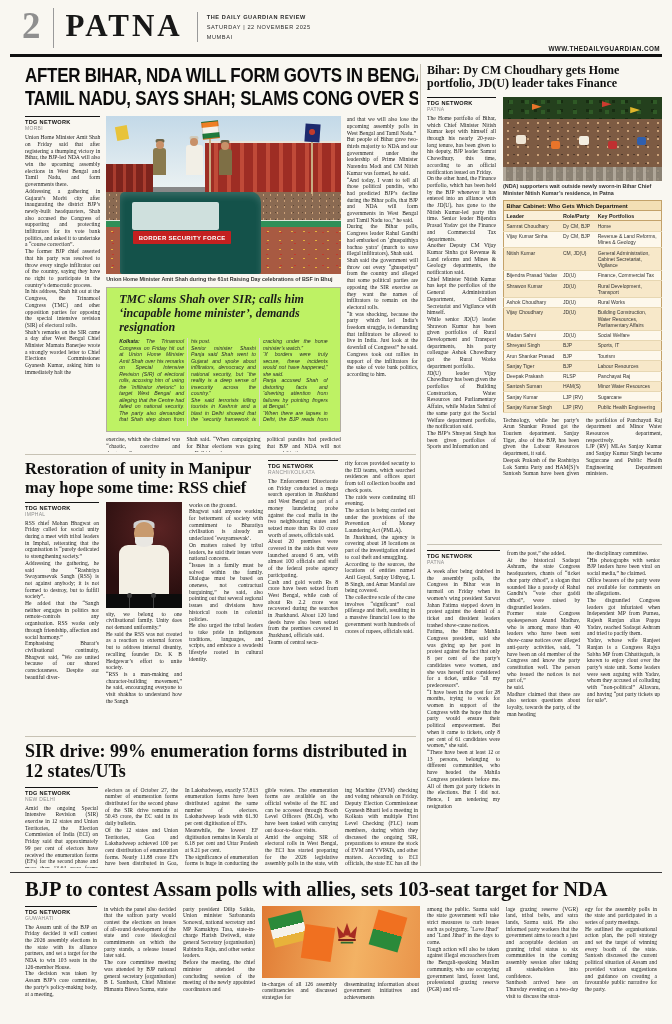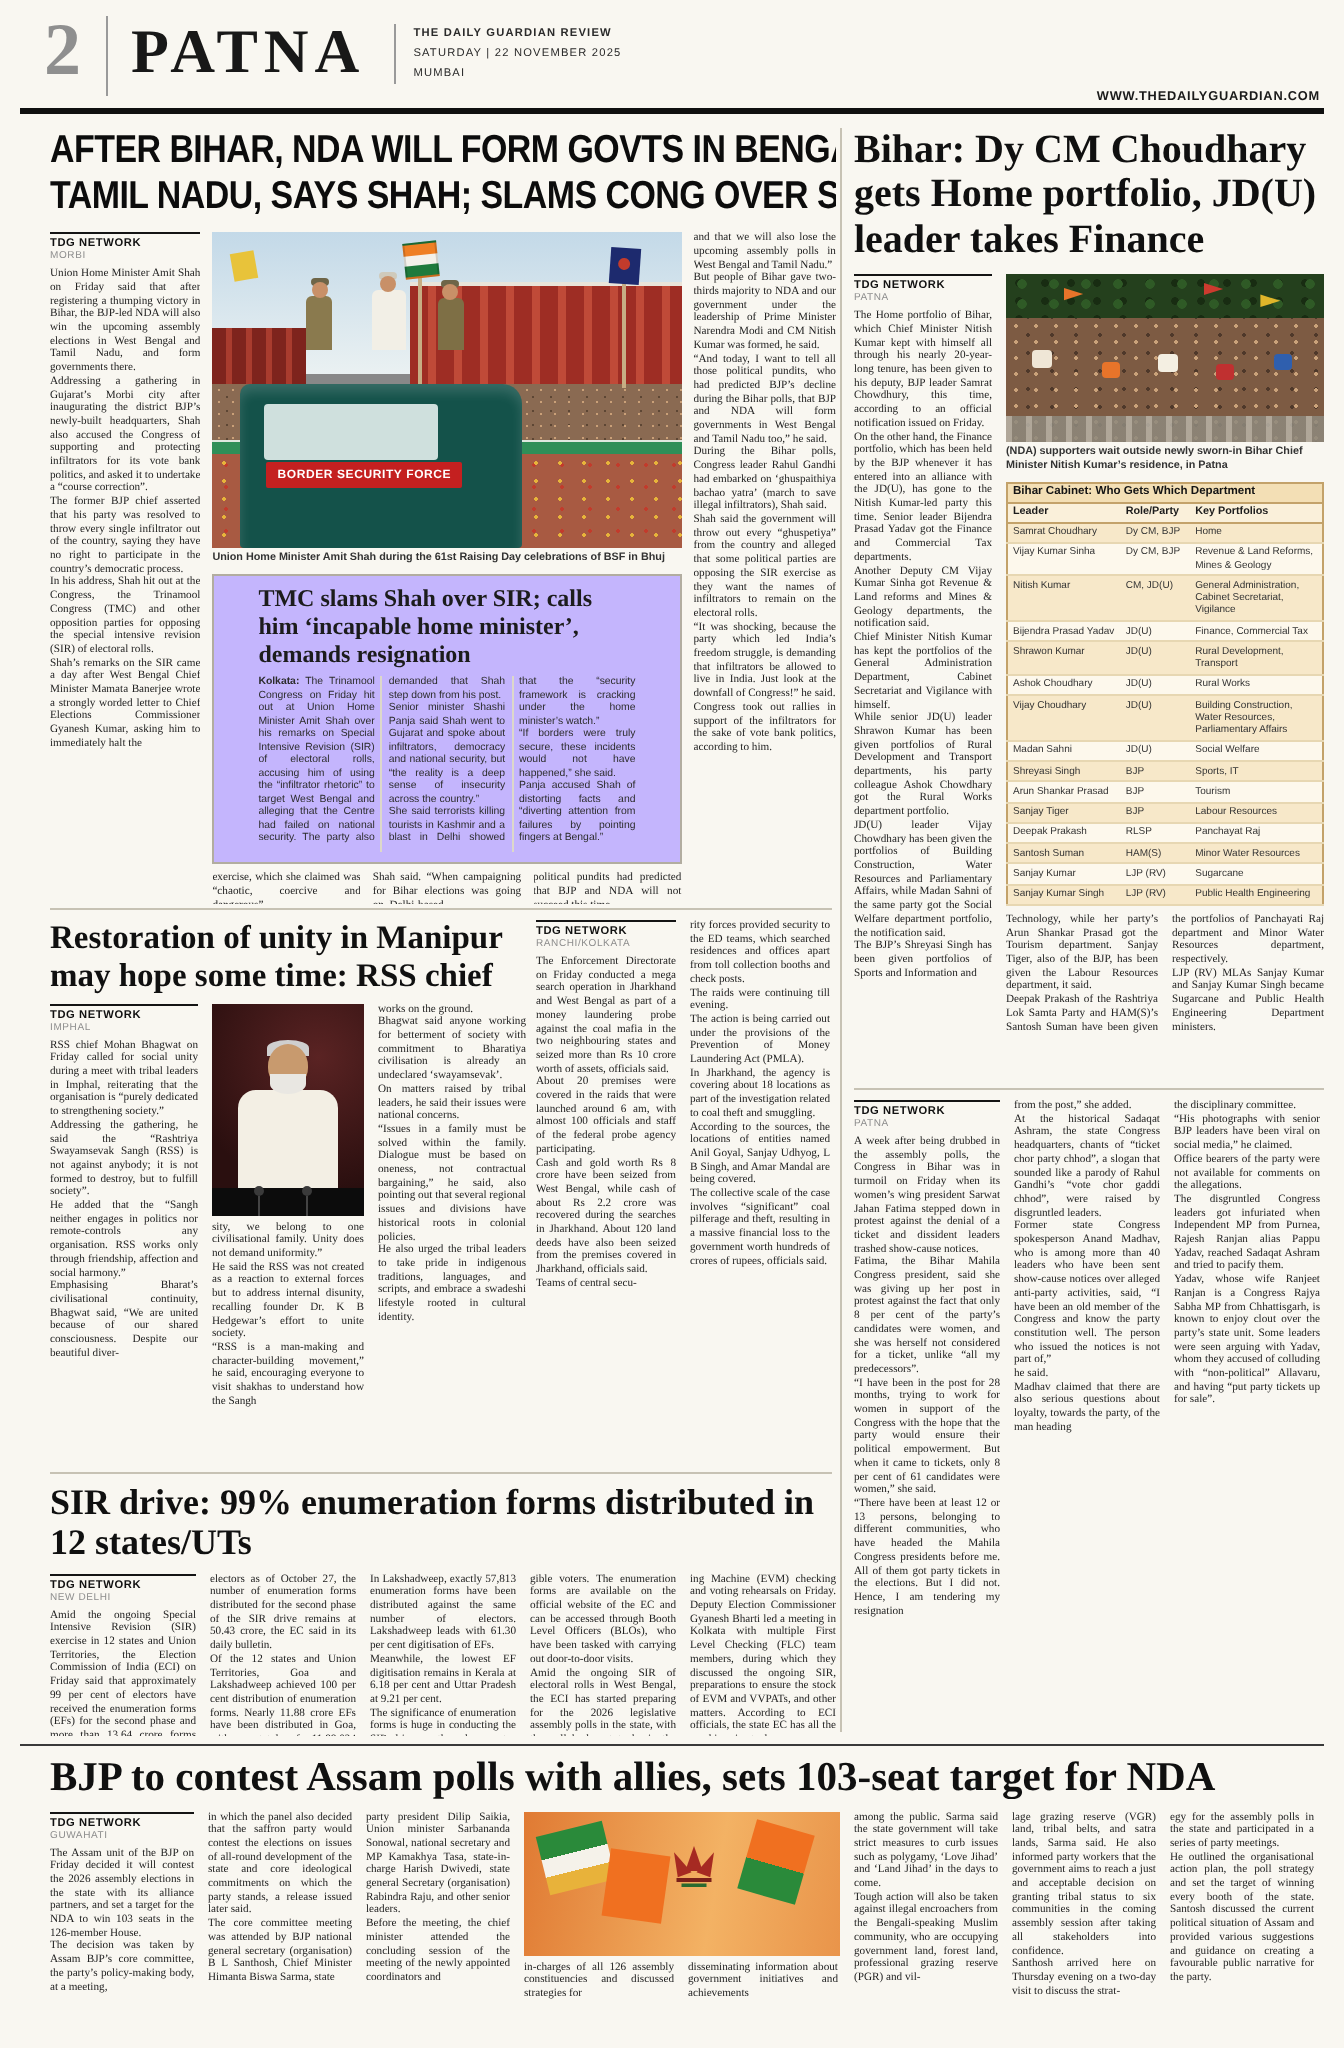--- a/index.html
+++ b/index.html
@@ -29,21 +29,21 @@
   .byline .net{display:block;font-size:5.6px;font-weight:700;letter-spacing:.3px;color:#111;}
   .byline .loc{display:block;font-size:5px;color:#8d8d8d;letter-spacing:.3px;}
   .caption{font-family:"Liberation Sans",sans-serif;font-size:5.4px;font-weight:700;
            line-height:1.25;color:#333;margin-top:2px;}
   .serif-head{font-family:"Liberation Serif",serif;font-weight:700;color:#101010;}
 
   
   .cond-line{font-family:"Liberation Sans",sans-serif;font-weight:700;font-size:19.5px;line-height:1.16;
              white-space:nowrap;transform:scaleX(.87);transform-origin:0 50%;letter-spacing:-.3px;color:#0c0c0c;}
   .top-cols{display:flex;gap:6px;margin-top:7px;}
-  .tmc-box{border:1px solid #b2ada0;background:#c4b5fd;padding:5px 22px;margin-top:4px;}
+  .tmc-box{border:1px solid #b2ada0;background:#bef264;padding:5px 12px;margin-top:4px;font-style:italic;}
   .tmc-box h3{margin:0 0 4px 0;font-size:12px;line-height:1.15;font-weight:700;font-family:"Liberation Serif",serif;}
   .tmc-body{columns:3;column-gap:7px;column-rule:1px solid #ddd8ca;height:88px;
             font-family:"Liberation Sans",sans-serif;font-size:5.2px;line-height:1.25;
             text-align:justify;white-space:pre-line;overflow:hidden;color:#2c2c2c;}
   .underrow{display:flex;gap:6px;margin-top:4px;}
   .underrow>div{flex:1;height:30px;}
 
   
   .cab-table{width:159px;border-collapse:collapse;font-family:"Liberation Sans",sans-serif;
              border:1px solid #c3a26a;background:#fdf8ec;margin-top:4px;}
@@ -115,21 +115,21 @@
   .rss-mic{position:absolute;bottom:9%;width:5px;height:5px;border-radius:50%;background:#3a3a3a;}
   .rss-stem{position:absolute;bottom:0;width:1px;height:10px;background:#444;}
 
   
   .p-bjp{width:100%;height:72px;}
   .bjp-bg{position:absolute;inset:0;background:linear-gradient(100deg,#e07a33,#f3b264 60%,#e9944a);}
   .bjp-flag{position:absolute;}
   .bjp-lotus{position:absolute;left:44%;top:22%;}
 
   
-  .h-cab{font-size:20px;line-height:1.12;margin:0 0 6px 0;}
+  .h-cab{font-size:12px;line-height:1.12;margin:0 0 6px 0;}
   .h-man{font-size:16.5px;line-height:1.14;margin:0 0 4px 0;}
   .h-ed{font-size:14.5px;line-height:1.14;margin:0 0 4px 0;}
   .h-con{font-size:19px;line-height:1.12;margin:0 0 4px 0;}
   .h-sir{font-size:18px;line-height:1.1;margin:0 0 5px 0;}
   .h-asm{font-size:20.5px;line-height:1.1;margin:0 0 5px 0;}
   .flexcols{display:flex;gap:7px;}
 </style>
 </head>
 <body>
 

